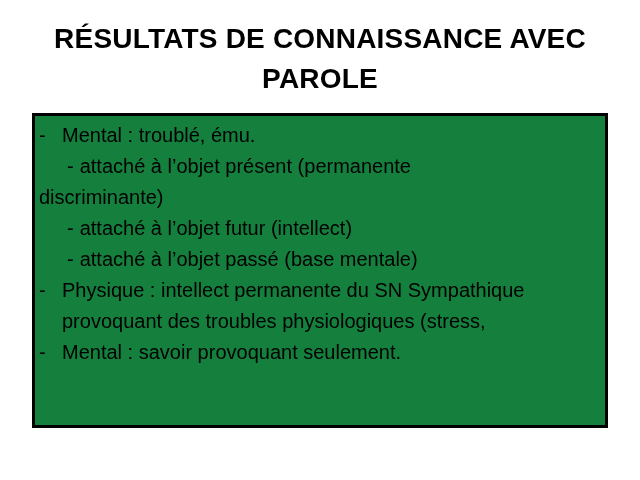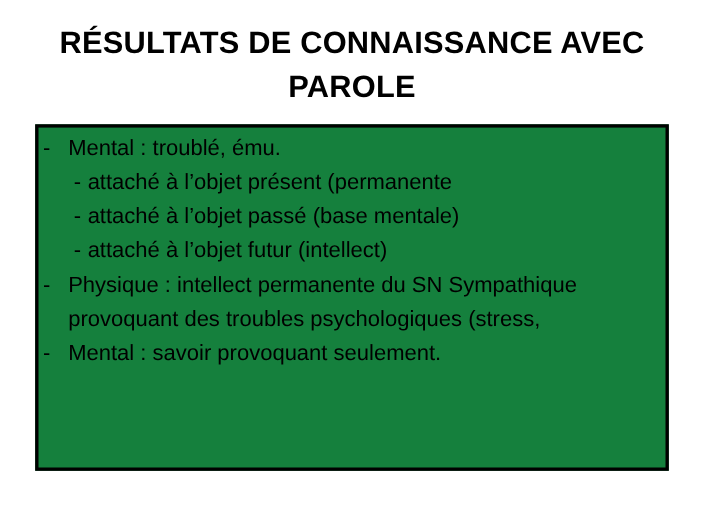--- a/index.html
+++ b/index.html
@@ -67,18 +67,19 @@
 <body>
 
 <div class="slide-title">
   <div>RÉSULTATS DE CONNAISSANCE AVEC</div>
   <div>PAROLE</div>
 </div>
 
 <div class="content-box">
     <div class="line l1"><span class="bullet">-</span><span>Mental : troublé, ému.</span></div>
     <div class="line l2"><span class="bullet">-</span><span>attaché à l’objet présent (permanente</span></div>
+    <div class="line wrap0"><span>discriminante)</span></div>
+    <div class="line l2"><span class="bullet">-</span><span>attaché à l’objet futur (intellect)</span></div>
     <div class="line l2"><span class="bullet">-</span><span>attaché à l’objet passé (base mentale)</span></div>
-    <div class="line l2"><span class="bullet">-</span><span>attaché à l’objet futur (intellect)</span></div>
     <div class="line l1"><span class="bullet">-</span><span>Physique : intellect permanente du SN Sympathique</span></div>
-    <div class="line wrap1"><span>provoquant des troubles psychologiques (stress,</span></div>
+    <div class="line wrap1"><span>provoquant des troubles physiologiques (stress,</span></div>
     <div class="line l1"><span class="bullet">-</span><span>Mental : savoir provoquant seulement.</span></div>
   </div>
 
 </body></html>

